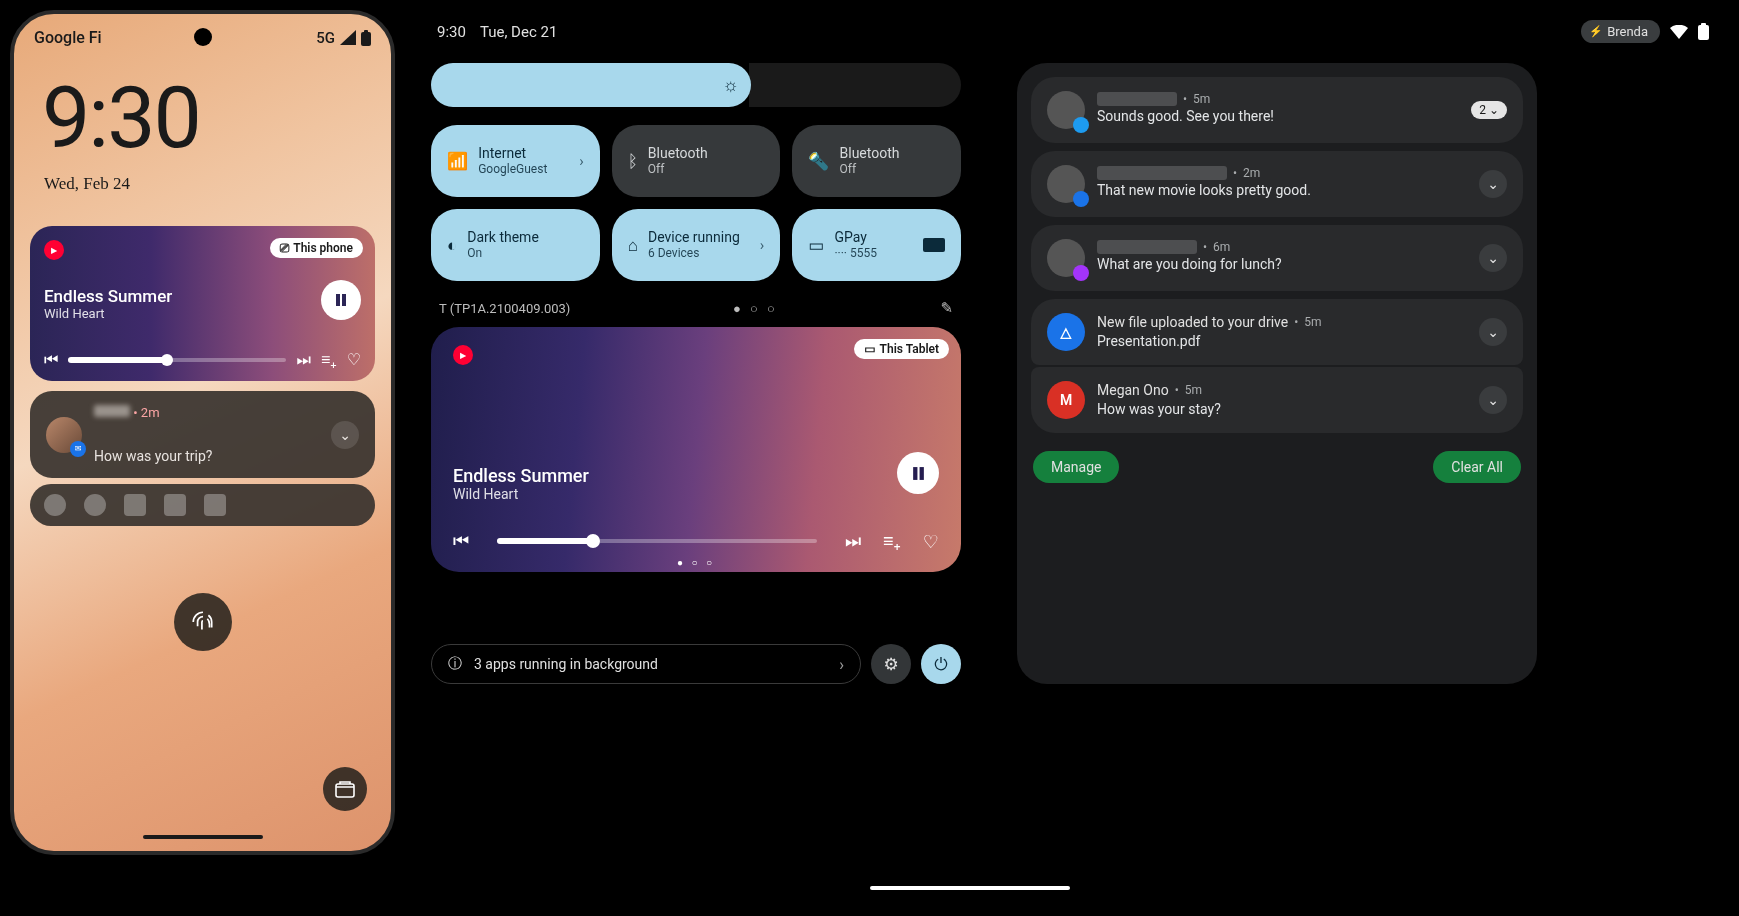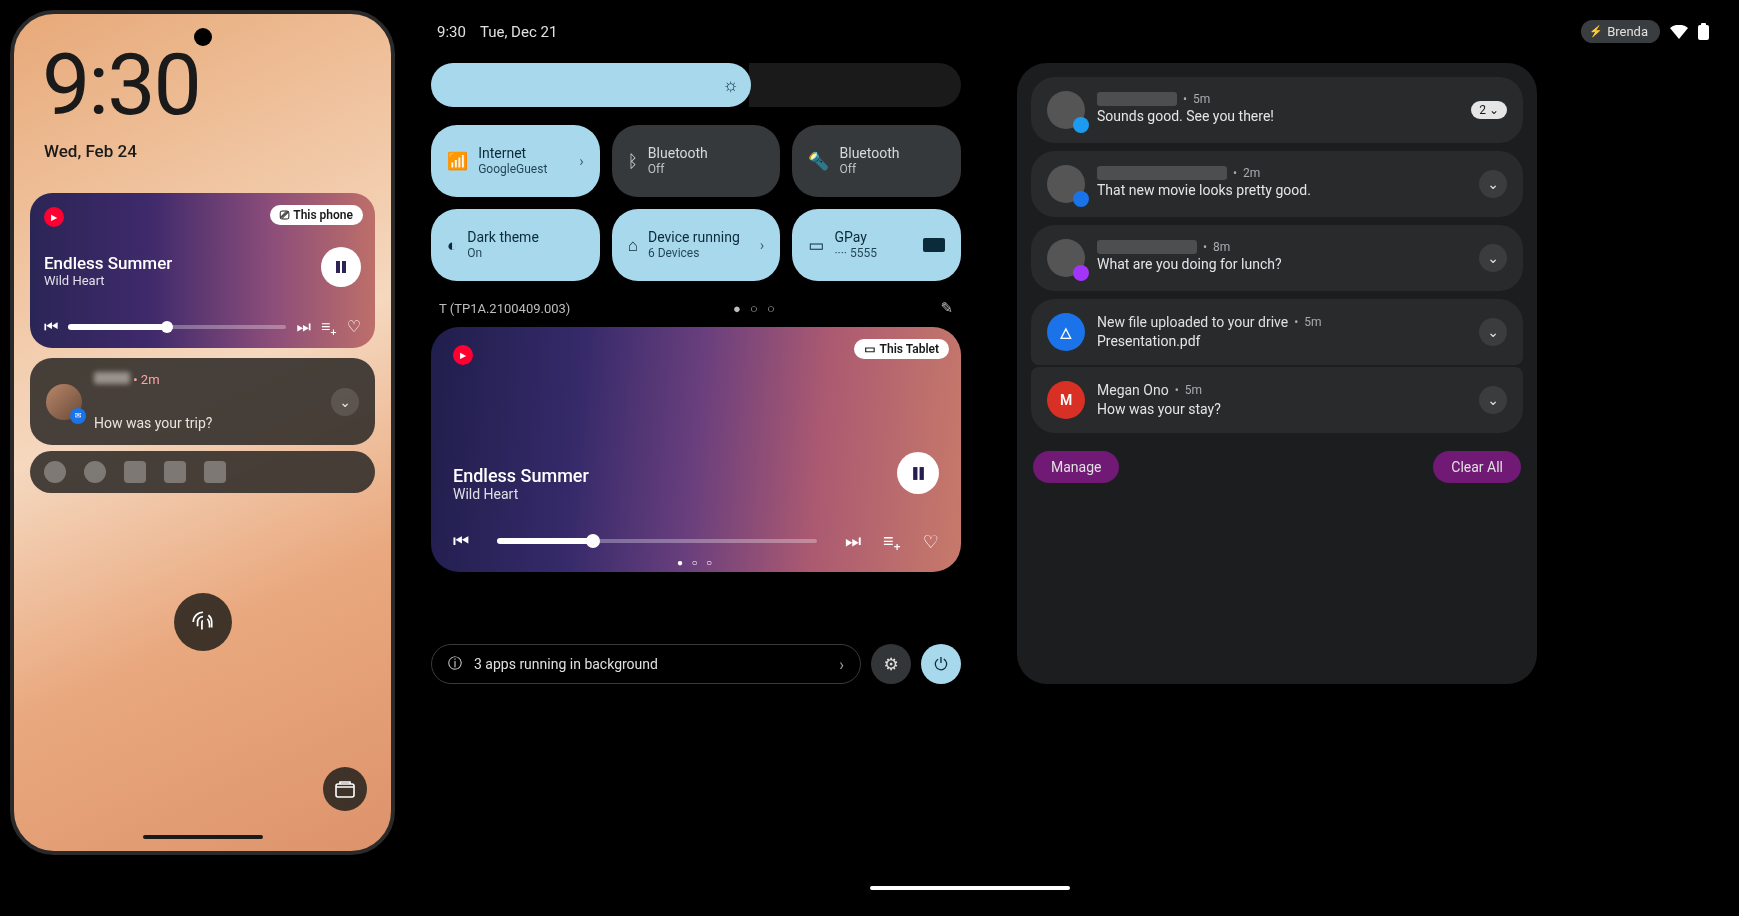--- a/index.html
+++ b/index.html
@@ -4,21 +4,21 @@
 <style>
 * { margin:0; padding:0; box-sizing:border-box; font-family:Roboto,Arial,sans-serif; }
 body { background:#000; width:1739px; height:916px; display:flex; color:#e0e0e0; }
 
 
 .phone { position:relative; margin:10px 0 0 10px; width:385px; height:845px; border-radius:44px; background:linear-gradient(155deg,#e7a979 0%,#f0c4a0 25%,#f5d8bf 45%,#e9a87e 70%,#dd936c 100%); border:4px solid #2a2a2a; overflow:hidden; color:#1a1a1a; }
 .punch { position:absolute; top:14px; left:50%; transform:translateX(-50%); width:18px; height:18px; background:#000; border-radius:50%; }
 .phone-status { display:flex; justify-content:space-between; align-items:center; padding:14px 20px 0; font-size:16px; font-weight:500; }
 .status-right { display:flex; align-items:center; gap:5px; font-size:15px; }
 .phone-clock { font-size:86px; font-weight:400; padding:20px 28px 0; letter-spacing:-2px; }
-.phone-date { padding:6px 30px 0; font-size:17px; font-weight:500; }
+.phone-date { padding:6px 30px 0; font-size:17px; font-weight:500;font-family:Liberation Serif, serif; }
 .phone-weather { padding:8px 30px 0; display:flex; align-items:center; gap:8px; font-size:16px; }
 .weather-icon { width:18px; height:18px; background:linear-gradient(135deg,#fff 40%,#ffd966 50%); border-radius:50%; display:inline-block; }
 
 .media-card { margin:32px 16px 0; height:155px; border-radius:22px; background:linear-gradient(90deg,#2b2556 0%,#3f2a6b 35%,#8c4d7a 70%,#bd6f69 100%); position:relative; color:#fff; padding:14px; overflow:hidden; }
 .yt-badge { width:20px; height:20px; background:#ff0033; border-radius:50%; display:flex; align-items:center; justify-content:center; font-size:8px; }
 .cast-chip { position:absolute; top:12px; right:12px; background:#fff; color:#1a1a1a; border-radius:14px; padding:3px 10px; font-size:12px; font-weight:600; display:flex; align-items:center; gap:4px; }
 .media-title { margin-top:26px; font-size:17px; font-weight:500; }
 .media-artist { font-size:13px; opacity:.85; }
 .play-btn { position:absolute; right:14px; top:54px; width:40px; height:40px; background:#fff; border-radius:50%; display:flex; align-items:center; justify-content:center; color:#2b2556; cursor:pointer; }
 .media-row { position:absolute; bottom:12px; left:14px; right:14px; display:flex; align-items:center; gap:10px; font-size:16px; }
@@ -93,31 +93,44 @@
 .np-avatar { width:38px; height:38px; border-radius:50%; background:#555; flex-shrink:0; position:relative; }
 .np-icon-circ { width:38px; height:38px; border-radius:50%; flex-shrink:0; display:flex; align-items:center; justify-content:center; font-size:14px; font-weight:600; color:#fff; }
 .np-content { flex:1; padding-top:1px; }
 .np-title-row { display:flex; align-items:center; gap:6px; font-size:14px; line-height:1.2; }
 .np-sender-blur { display:inline-block; height:14px; background:#4d4e50; border-radius:3px; filter:blur(.5px); }
 .np-time { font-size:12px; color:#a9acae; }
 .np-body { font-size:14px; color:#e3e5e7; margin-top:2px; }
 .np-expand { width:28px; height:28px; border-radius:50%; background:#3a3c3e; display:flex; align-items:center; justify-content:center; cursor:pointer; align-self:center; font-size:14px; }
 .count-chip { background:#e5e5e5; color:#1a1a1a; border-radius:12px; padding:2px 8px; font-size:12px; display:flex; align-items:center; gap:2px; align-self:center; }
 .np-actions { display:flex; justify-content:space-between; padding:10px 2px 0; }
-.chip-btn { background:#701a75; border-radius:20px; padding:8px 18px; font-size:14px; cursor:pointer; }
+.chip-btn { background:#15803d; border-radius:20px; padding:8px 18px; font-size:14px; cursor:pointer; }
 
 .home-bar { position:absolute; bottom:26px; left:870px; width:200px; height:4px; background:#fff; border-radius:2px; }
 
 svg { display:block; }
 </style>
 </head>
 <body>
 
 <div class="phone">
   <div class="punch"></div>
+  <div class="phone-status">
+    <span>Google Fi</span>
+    <span class="status-right">
+      <span>5G</span>
+      <svg width="16" height="15" viewBox="0 0 16 15">
+          <path d="M0 15L16 15L16 0Z" fill="#1a1a1a"></path>
+        </svg>
+      <svg width="10" height="16" viewBox="0 0 10 16">
+          <rect x="0" y="2" width="10" height="14" rx="2" fill="#1a1a1a"></rect>
+          <rect x="3" y="0" width="4" height="3" rx="1" fill="#1a1a1a"></rect>
+        </svg>
+    </span>
+  </div>
   <div class="phone-clock">9:30</div>
   <div class="phone-date">Wed, Feb 24</div>
 
   <div class="media-card">
     <span class="yt-badge">▶</span>
     <span class="cast-chip">
       <span>⎚</span>
       <span>This phone</span>
     </span>
     <div class="media-title">Endless Summer</div>
@@ -328,21 +341,21 @@
           <span class="np-expand">⌄</span>
         </div>
         <div class="np-item">
           <div class="np-avatar">
         <span class="avatar-badge" style="background:#a334fa"></span>
           </div>
           <div class="np-content">
       <div class="np-title-row">
               <span class="np-sender-blur" style="width:100px"></span>
               <span class="np-time"> • </span>
-      <span class="np-time">8m</span>
+      <span class="np-time">6m</span>
             </div>
       <div class="np-body">What are you doing for lunch?</div>
           </div>
           <span class="np-expand">⌄</span>
         </div>
         <div class="np-item grp-top">
           <div class="np-icon-circ" style="background:#1a73e8">△</div>
           <div class="np-content">
       <div class="np-title-row">
               <span>New file uploaded to your drive</span>

